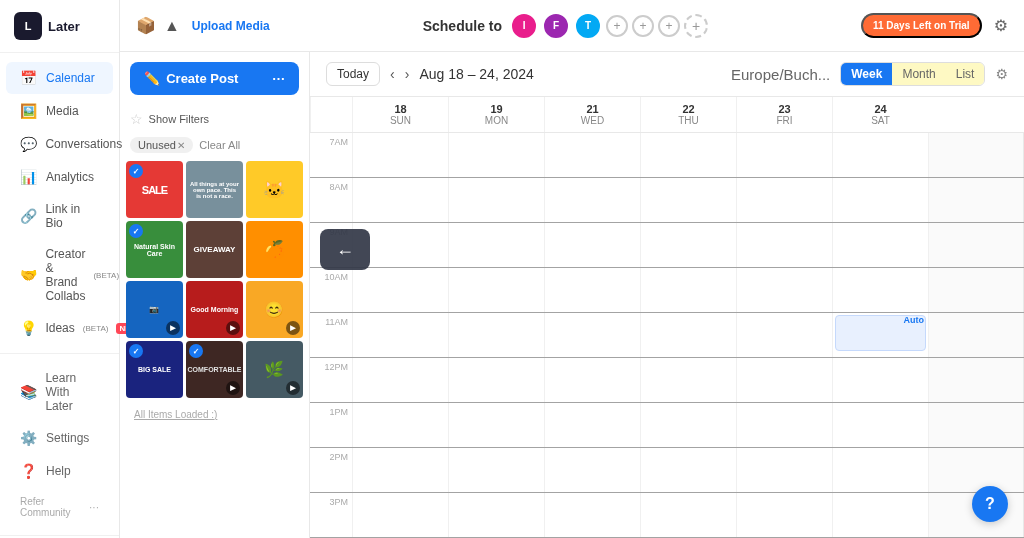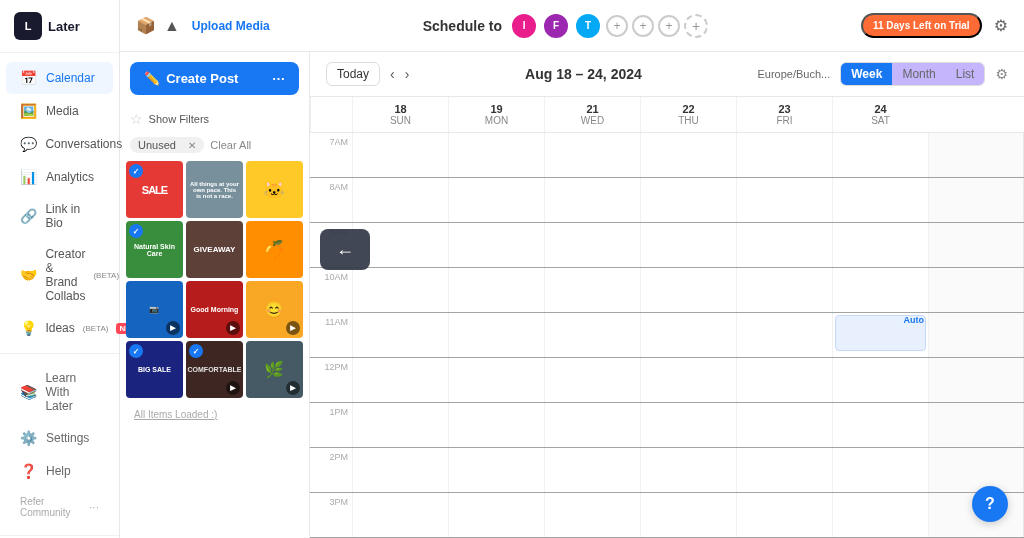--- a/index.html
+++ b/index.html
@@ -160,21 +160,21 @@
       border: none; background: none; font-weight: 500;
     }
     .filter-bar {
       padding: 4px 10px;
       display: flex;
       align-items: center;
       gap: 6px;
     }
     .filter-tag {
       background: #f0f0f0; border-radius: 12px; padding: 2px 8px;
-      font-size: 11px; color: #555; display: flex; align-items: center; gap: 12px;
+      font-size: 11px; color: #555; display: flex; align-items: center; gap: 1px;
     }
     .filter-tag .x { cursor: pointer; color: #888; font-size: 10px; }
     .clear-all { font-size: 11px; color: #888; cursor: pointer; }
     .media-grid {
       flex: 1;
       overflow-y: auto;
       padding: 4px 6px;
       display: grid;
       grid-template-columns: repeat(3, 1fr);
       gap: 3px;
@@ -227,26 +227,26 @@
       gap: 10px;
       border-bottom: 1px solid #e8e8e8;
       flex-shrink: 0;
     }
     .today-btn {
       border: 1px solid #ddd; border-radius: 6px;
       padding: 4px 10px; font-size: 12px; font-weight: 500;
       cursor: pointer; background: white; color: #333;
     }
     .nav-arrow { font-size: 14px; cursor: pointer; color: #555; background: none; border: none; }
-    .date-range { font-size: 14px; font-weight: 700; color: #333; flex: 1; text-align: center; }
-    .timezone-btn { font-size: 11px; color: #666; cursor: pointer; }
+    .date-range { font-size: 14px; font-weight: 400; color: #333; flex: 1; }
+    .timezone-btn { font-size: 15px; color: #666; cursor: pointer; }
     .view-tabs { display: flex; gap: 0; border: 1px solid #ddd; border-radius: 6px; overflow: hidden; }
     .view-tab {
       padding: 4px 10px; font-size: 12px; cursor: pointer;
-      background: #c4b5fd; border: none; color: #666;
+      background: #fef9c3; border: none; color: #666;
     }
     .view-tab.active { background: #1877f2; color: white; font-weight: 600; }
     .cal-settings { font-size: 14px; color: #888; cursor: pointer; }
 
     
     .calendar-grid {
       flex: 1;
       overflow-y: auto;
       display: flex;
       flex-direction: column;

